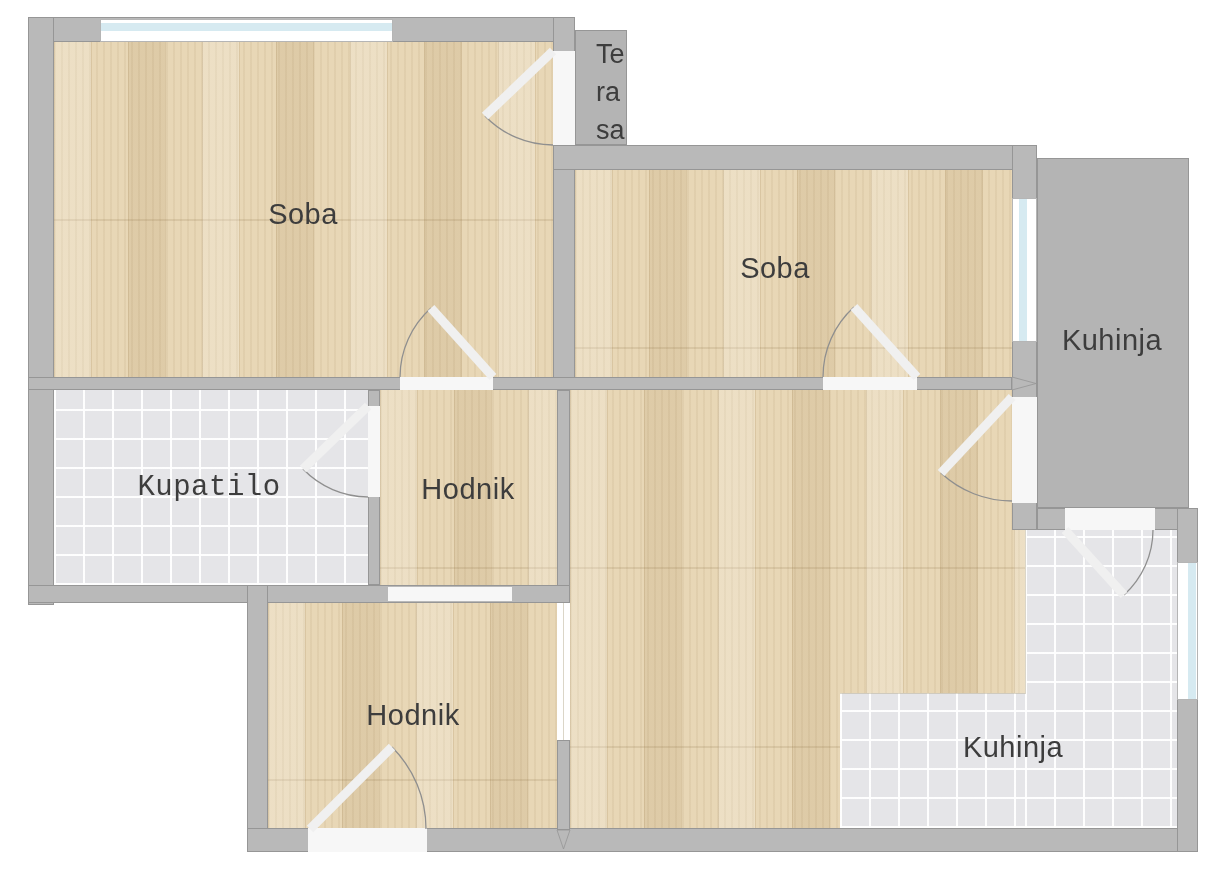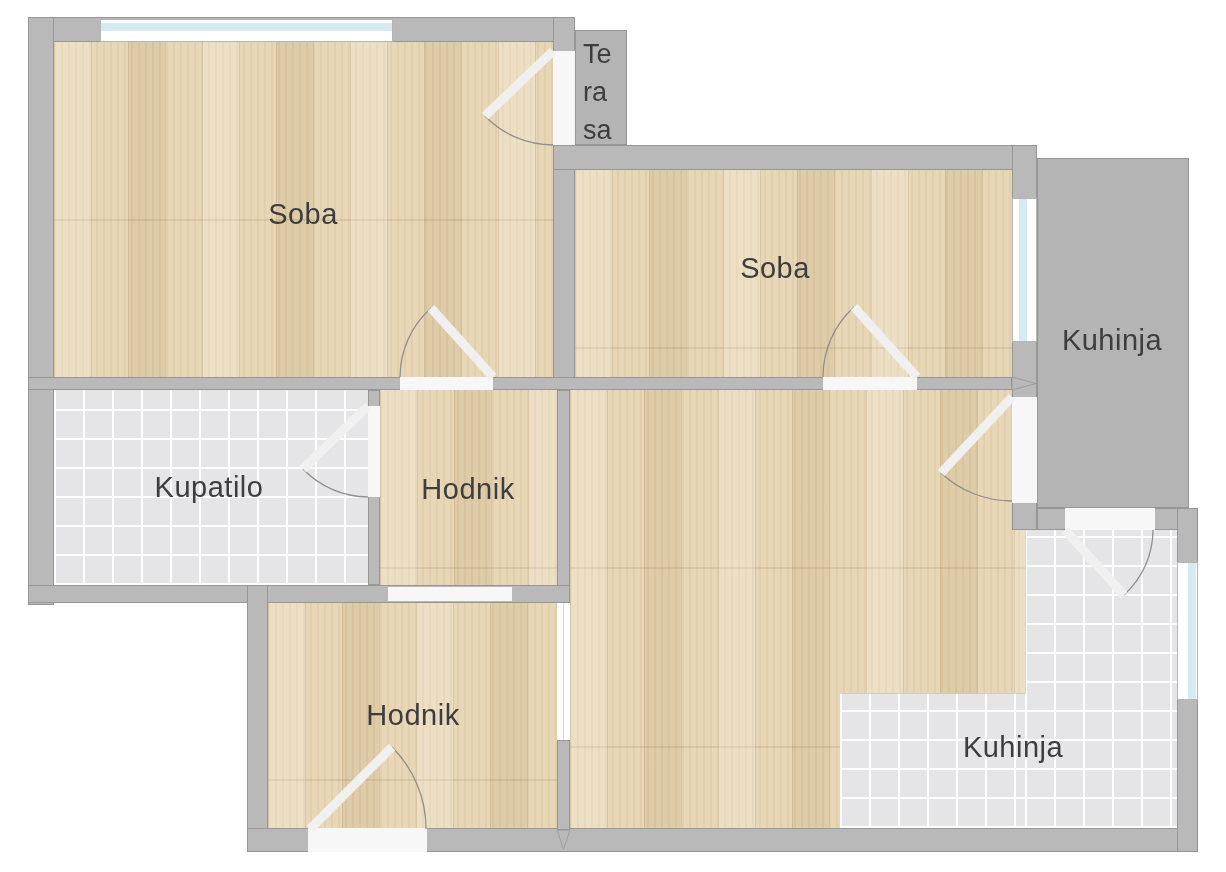--- a/index.html
+++ b/index.html
@@ -44,20 +44,21 @@
   #door-layer .tip{ fill:var(--wall); stroke:var(--wall-edge); stroke-width:0.8; }
   
   .room-label{
     position:absolute; transform:translate(-50%,-50%);
     color:var(--label); font-size:29px; white-space:nowrap; letter-spacing:0.5px;
   }
   .room-label.two-line{ text-align:center; font-size:30px; line-height:33px; }
   .terasa-small-text{
     position:absolute; color:var(--label); font-size:27px; line-height:38px;
     padding:5px 0 0 8px;
+    margin-left:13px;
   }
 </style>
 </head>
 <body>
 
 <div id="plan">
 
   <div class="abs wood" style="left:54px;top:42px;width:499px;height:335px;"></div>
   <div class="abs wood" style="left:575px;top:170px;width:437px;height:207px;"></div>
   <div class="abs wood" style="left:380px;top:390px;width:177px;height:197px;"></div>
@@ -124,21 +125,21 @@
     <path class="arc" d="M392,747 A116,116 0 0 1 426,829"></path>
     <line class="leaf" x1="310" y1="829" x2="392" y2="747"></line>
 
     <path class="arc" d="M1124,595 A88,88 0 0 0 1153,530"></path>
     <line class="leaf" x1="1065" y1="530" x2="1124" y2="595"></line>
   </svg>
 
   <div class="room-label" style="left:303px;top:214px;">Soba</div>
   <div class="room-label" style="left:775px;top:268px;">Soba</div>
   <div class="room-label" style="left:1112px;top:340px;">Kuhinja</div>
-  <div class="room-label" style="left:209px;top:487px;">Kupatilo</div>
+  <div class="room-label" style="left:209px;top:487px;font-family:Liberation Mono, monospace;">Kupatilo</div>
   <div class="room-label" style="left:468px;top:489px;">Hodnik</div>
   <div class="room-label" style="left:413px;top:715px;">Hodnik</div>
   <div class="room-label" style="left:1013px;top:747px;">Kuhinja</div>
   <div class="room-label two-line" style="left:783px;top:568px;">
   </div>
   <div class="terasa-small-text" style="left:575px;top:30px;">
     <div>Te</div>
     <div>ra</div>
     <div>sa</div>
   </div>

